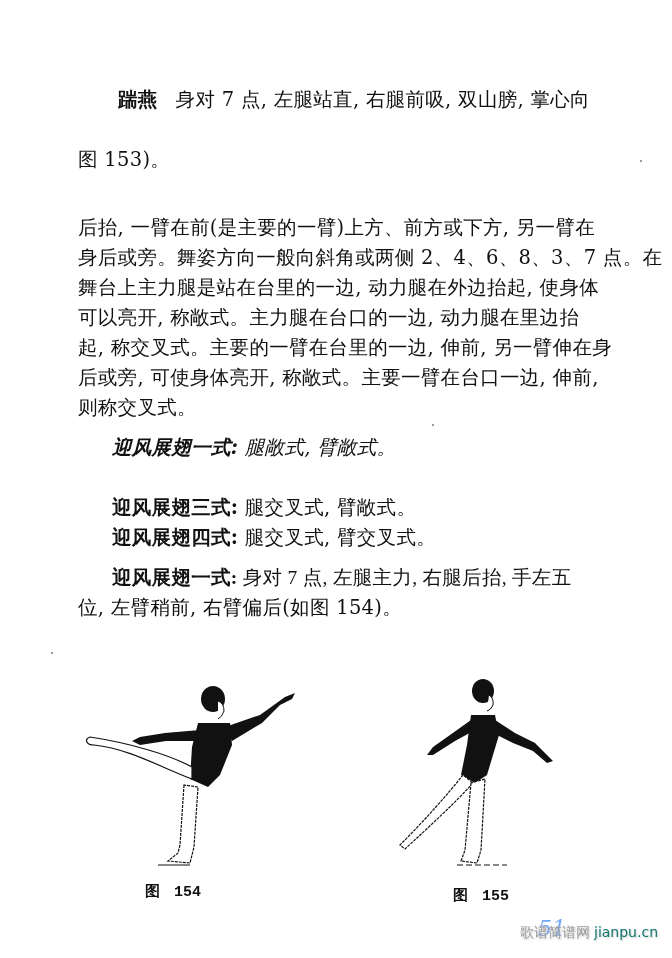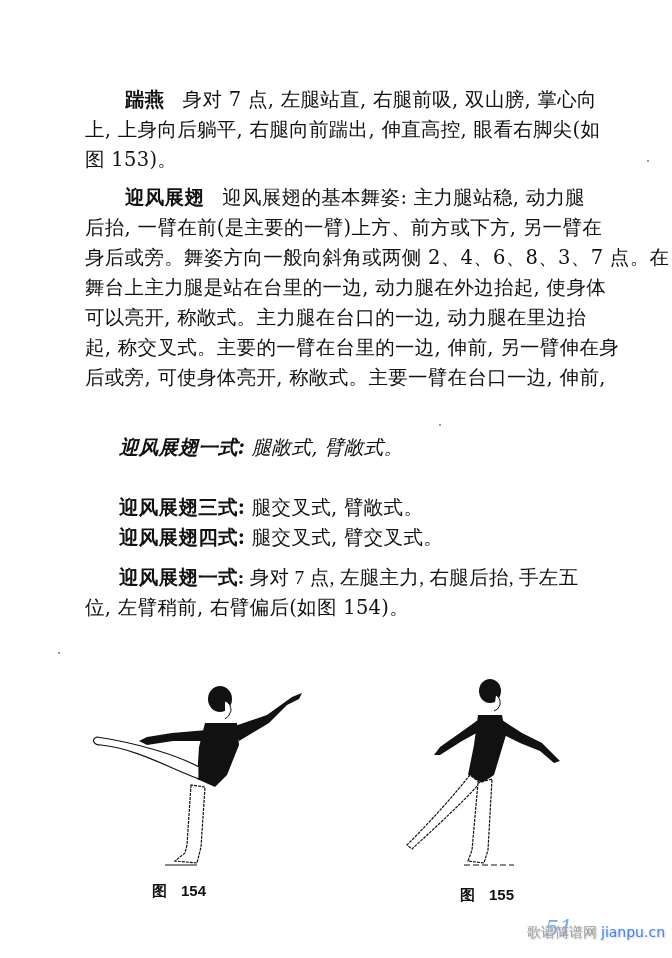--- a/index.html
+++ b/index.html
@@ -10,54 +10,54 @@
     body {
       width: 672px;
       height: 958px;
       position: relative;
       overflow: hidden;
       font-family: "DejaVu Serif", "Liberation Serif", serif;
       color: #111111;
     }
     .page {
       position: absolute;
-      left: 7px; top: 0;
+      left: 0; top: 0;
       width: 651px; height: 958px;
       background: #ffffff;
       border-radius: 8px;
     }
     .line {
       position: absolute;
       font-size: 19.5px;
       line-height: 24px;
       white-space: nowrap;
       letter-spacing: 0.3px;
     }
     .bold { font-weight: bold; }
     .term { font-weight: bold; margin-right: 18px; }
     .caption {
       position: absolute;
       font-size: 15px;
       font-weight: bold;
       white-space: nowrap;
     }
-    .caption .cap-num { margin-left: 14px; font-family: Liberation Sans, sans-serif; font-weight: bold; }
+    .caption .cap-num { margin-left: 14px; font-family: Liberation Mono, monospace; font-weight: bold; }
     .figure {
       position: absolute;
     }
     .watermark {
       position: absolute;
       left: 520px; top: 924px;
       font-family: "DejaVu Sans", sans-serif;
       font-size: 14px;
       color: #9a9a9a;
       white-space: nowrap;
       text-shadow: 1px 1px 2px #c8c8c8;
     }
-    .watermark .wm-domain { color: #3b82f6; margin-left: 4px; }
+    .watermark .wm-domain { color: #0f766e; margin-left: 4px; }
     .pagenum {
       position: absolute;
       left: 538px; top: 916px;
       font-family: "DejaVu Serif", serif;
       font-style: italic;
       font-size: 22px;
       color: #3b82f6;
       opacity: 0.7;
     }
     .speck {
@@ -68,32 +68,29 @@
     }
   </style>
 </head>
 <body>
 
 <div class="page">
 
   <div class="line" style="left:118px; top:88px;">
     <span class="term">踹燕</span><span>身对 7 点, 左腿站直, 右腿前吸, 双山膀, 掌心向</span>
   </div>
-  <div class="line" style="left:78px; top:118px;">上, 上身向后躺平, 右腿向前踹出, 伸直高控, 眼看右脚尖(如</div>
   <div class="line" style="left:78px; top:148px;">图 153)。</div>
 
-  <div class="line" style="left:118px; top:186px;">
-    <span class="term">迎风展翅</span><span>迎风展翅的基本舞姿: 主力腿站稳, 动力腿</span>
-  </div>
   <div class="line" style="left:78px; top:216px;">后抬, 一臂在前(是主要的一臂)上方、前方或下方, 另一臂在</div>
   <div class="line" style="left:78px; top:246px;">身后或旁。舞姿方向一般向斜角或两侧 2、4、6、8、3、7 点。在</div>
   <div class="line" style="left:78px; top:306px;">可以亮开, 称敞式。主力腿在台口的一边, 动力腿在里边抬</div>
   <div class="line" style="left:78px; top:276px;">舞台上主力腿是站在台里的一边, 动力腿在外边抬起, 使身体</div>
   <div class="line" style="left:78px; top:336px;">起, 称交叉式。主要的一臂在台里的一边, 伸前, 另一臂伸在身</div>
   <div class="line" style="left:78px; top:366px;">后或旁, 可使身体亮开, 称敞式。主要一臂在台口一边, 伸前,</div>
+  <div class="line" style="left:78px; top:396px;">则称交叉式。</div>
 
   <div class="line" style="left:112px; top:436px;font-style:italic;">
     <span class="bold">迎风展翅一式:</span>&nbsp;<span>腿敞式, 臂敞式。</span>
   </div>
   <div class="line" style="left:112px; top:496px;">
     <span class="bold">迎风展翅三式:</span>&nbsp;<span>腿交叉式, 臂敞式。</span>
   </div>
   <div class="line" style="left:112px; top:526px;">
     <span class="bold">迎风展翅四式:</span>&nbsp;<span>腿交叉式, 臂交叉式。</span>
   </div>

